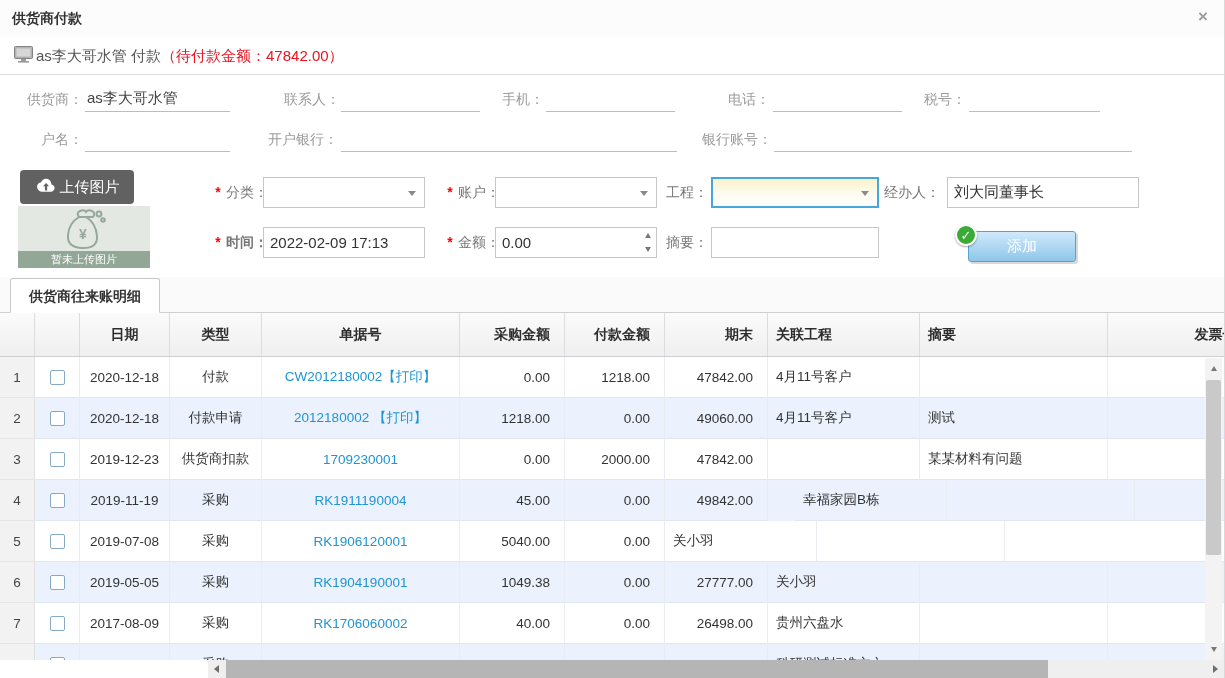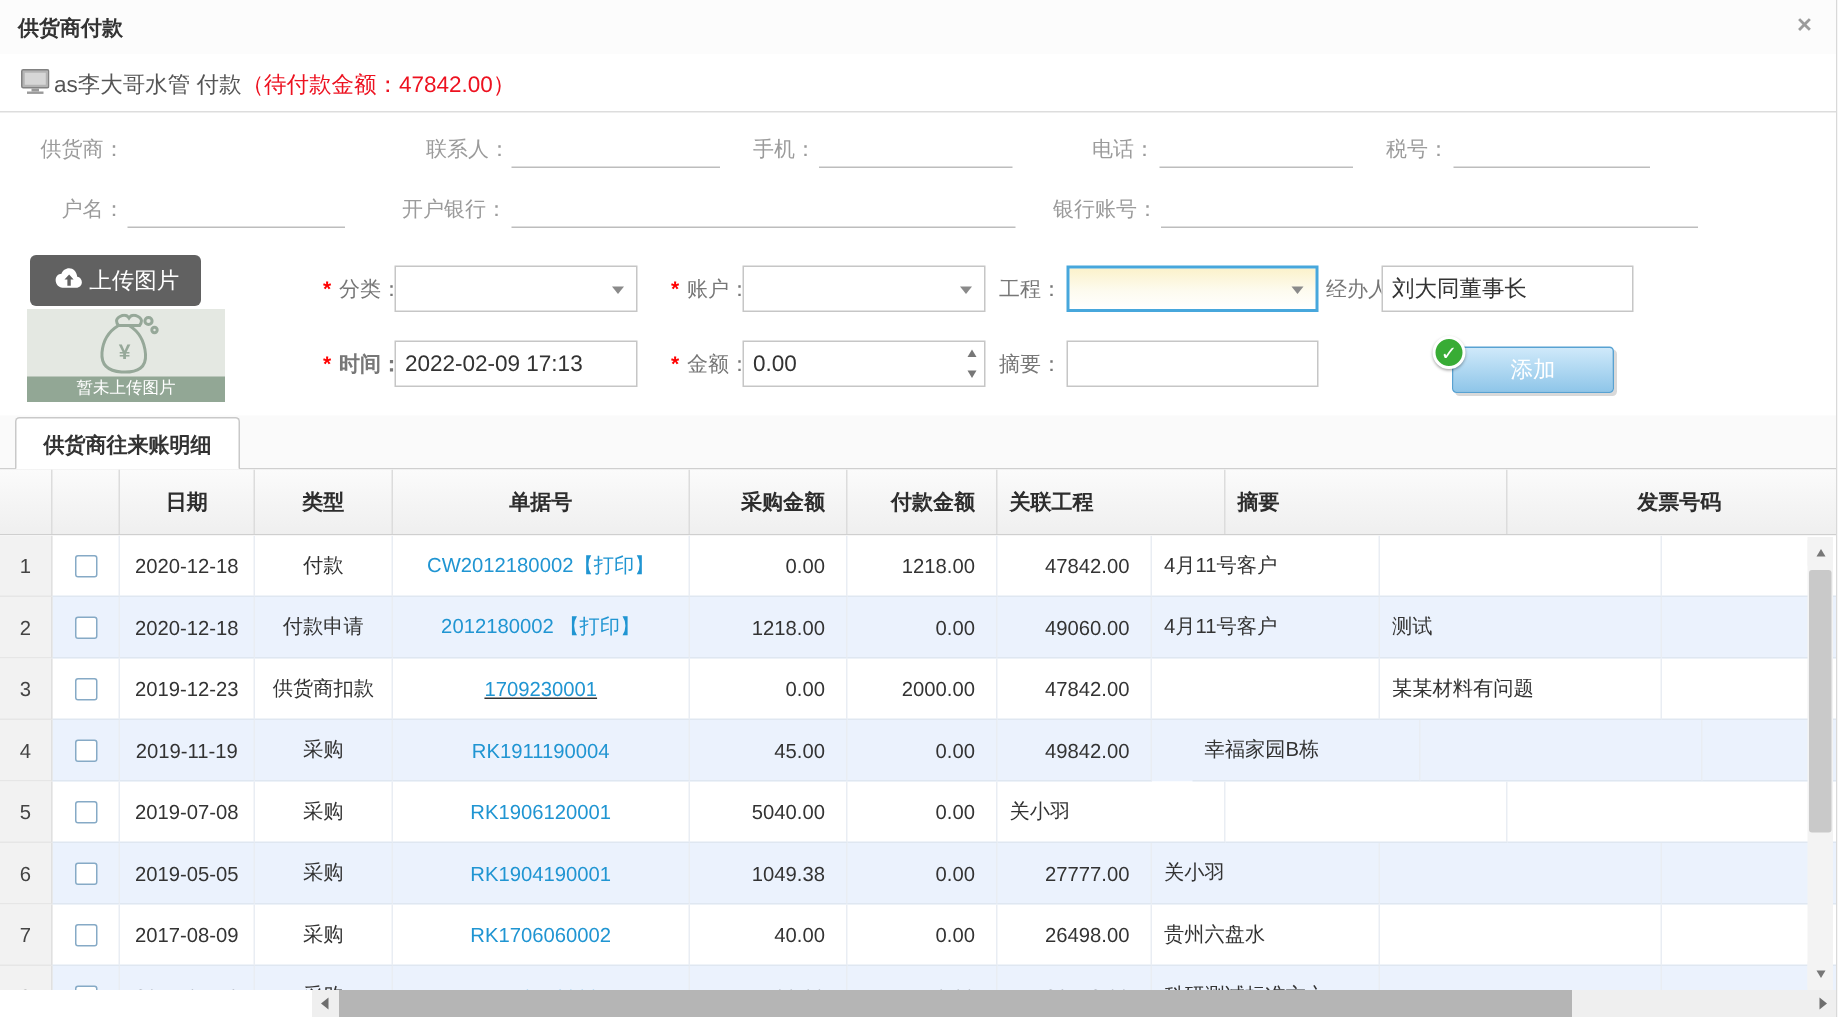--- a/index.html
+++ b/index.html
@@ -88,20 +88,21 @@
           <rect x="0.5" y="0.5" width="18" height="12" rx="1" fill="#b4b4b4" stroke="#828282"></rect>
           <rect x="2.5" y="2.5" width="14" height="8" fill="#d6d6d6"></rect>
           <rect x="7" y="13" width="5" height="2" fill="#9a9a9a"></rect>
           <rect x="4" y="15" width="11" height="1.6" fill="#9a9a9a"></rect>
         </svg>
     </span>
     <span class="sum-text"><span>as李大哥水管 付款</span><span class="sum-red">（待付款金额：47842.00）</span></span>
   </div>
 
   <span class="cf-label" style="left:8px;  top:86px; width:75px;">供货商：</span>
+  <input class="cf-field" style="left: 85px; top: 86px; width: 145px;" value="as李大哥水管">
   <span class="cf-label" style="left:272px; top:86px; width:68px;">联系人：</span>
   <input class="cf-field" style="left: 341px; top: 86px; width: 139px;" value="">
   <span class="cf-label" style="left:478px; top:86px; width:66px;">手机：</span>
   <input class="cf-field" style="left: 546px; top: 86px; width: 129px;" value="">
   <span class="cf-label" style="left:704px; top:86px; width:66px;">电话：</span>
   <input class="cf-field" style="left: 773px; top: 86px; width: 129px;" value="">
   <span class="cf-label" style="left:898px; top:86px; width:68px;">税号：</span>
   <input class="cf-field" style="left: 969px; top: 86px; width: 131px;" value="">
 
   <span class="cf-label" style="left:8px;  top:126px; width:75px;">户名：</span>
@@ -141,21 +142,21 @@
   <span class="req" style="left:445px; top:184px;">*</span>
   <span class="ef-label" style="left:458px; top:177px;">账户：</span>
   <div class="ef-select" style="left:495px; top:177px; width:162px;">
       <span class="caret"></span>
     </div>
   <span class="ef-label" style="left:666px; top:177px;">工程：</span>
   <div class="ef-select focused" style="left:711px; top:177px; width:168px;">
       <span class="caret" style="top:12px;"></span>
     </div>
   <span class="ef-label" style="left:884px; top:177px;">经办人：</span>
-  <input class="ef-input" style="left: 921px; top: 177px; width: 168px;" value="刘大同董事长">
+  <input class="ef-input" style="left: 947px; top: 177px; width: 192px;" value="刘大同董事长">
 
   <span class="req" style="left:213px; top:234px;">*</span>
   <span class="ef-label" style="left:226px; top:227px;font-weight:bold;">时间：</span>
   <input class="ef-input" style="left: 263px; top: 227px; width: 162px;" value="2022-02-09 17:13">
   <span class="req" style="left:445px; top:234px;">*</span>
   <span class="ef-label" style="left:458px; top:227px;">金额：</span>
   <input class="ef-input" style="left: 495px; top: 227px; width: 162px; padding-right: 18px;" value="0.00">
   <span class="spin" style="left:640px; top:228px; height:29px;">
     <div>
         <span class="arr-up"></span>
@@ -174,20 +175,21 @@
   </div>
 
   <div class="thead">
       <div class="th a-c" style="width: 35px;"></div>
       <div class="th a-c" style="width: 45px;"></div>
       <div class="th a-c" style="width: 90px;">日期</div>
       <div class="th a-c" style="width: 92px;">类型</div>
       <div class="th a-c" style="width: 198px;">单据号</div>
       <div class="th a-r" style="width: 105px;">采购金额</div>
       <div class="th a-r" style="width: 100px;">付款金额</div>
+      <div class="th a-r" style="width: 103px;">期末</div>
       <div class="th a-l" style="width: 152px;">关联工程</div>
       <div class="th a-l" style="width: 188px;">摘要</div>
       <div class="th a-c" style="width: 230px;">发票号码</div>
     </div>
   <div class="tbody">
       <div class="tr">
         <div class="td a-c col-num" style="width: 35px;">1</div>
         <div class="td a-c col-check" style="width: 45px;">
           <span class="cb"></span>
         </div>
@@ -220,21 +222,21 @@
         <div class="td a-l col-memo" style="width: 188px;">测试</div>
         <div class="td a-c col-invoice" style="width: 230px;"></div>
       </div>
       <div class="tr">
         <div class="td a-c col-num" style="width: 35px;">3</div>
         <div class="td a-c col-check" style="width: 45px;">
           <span class="cb"></span>
         </div>
         <div class="td a-c col-date" style="width: 90px;">2019-12-23</div>
         <div class="td a-c col-type" style="width: 92px;">供货商扣款</div>
-        <div class="td a-c col-doc" style="width: 198px; text-decoration: underline;">
+        <div class="td a-c col-doc" style="width: 198px;">
           <span class="link">1709230001</span>
         </div>
         <div class="td a-r col-purchase" style="width: 105px;">0.00</div>
         <div class="td a-r col-payment" style="width: 100px;">2000.00</div>
         <div class="td a-r col-balance" style="width: 103px;">47842.00</div>
         <div class="td a-l col-project" style="width: 152px;"></div>
         <div class="td a-l col-memo" style="width: 188px;">某某材料有问题</div>
         <div class="td a-c col-invoice" style="width: 230px;"></div>
       </div>
       <div class="tr even">

